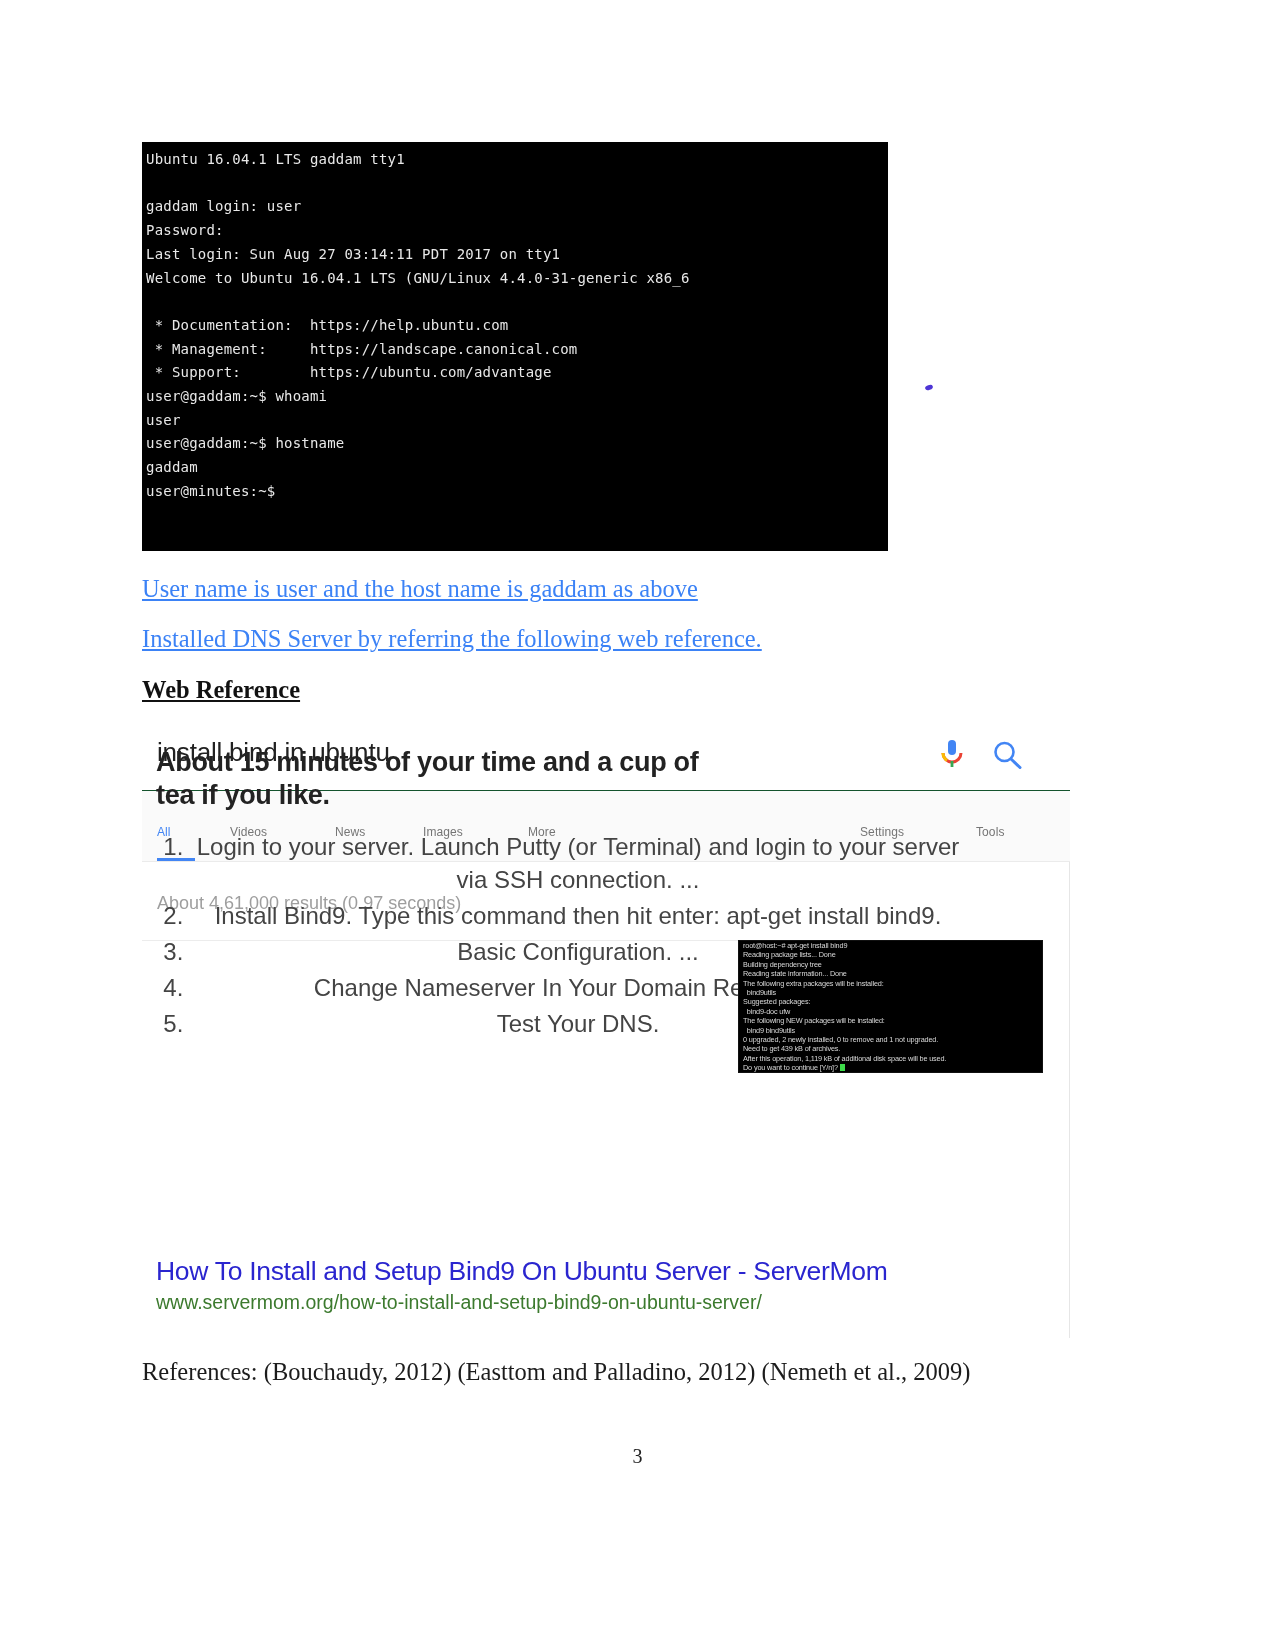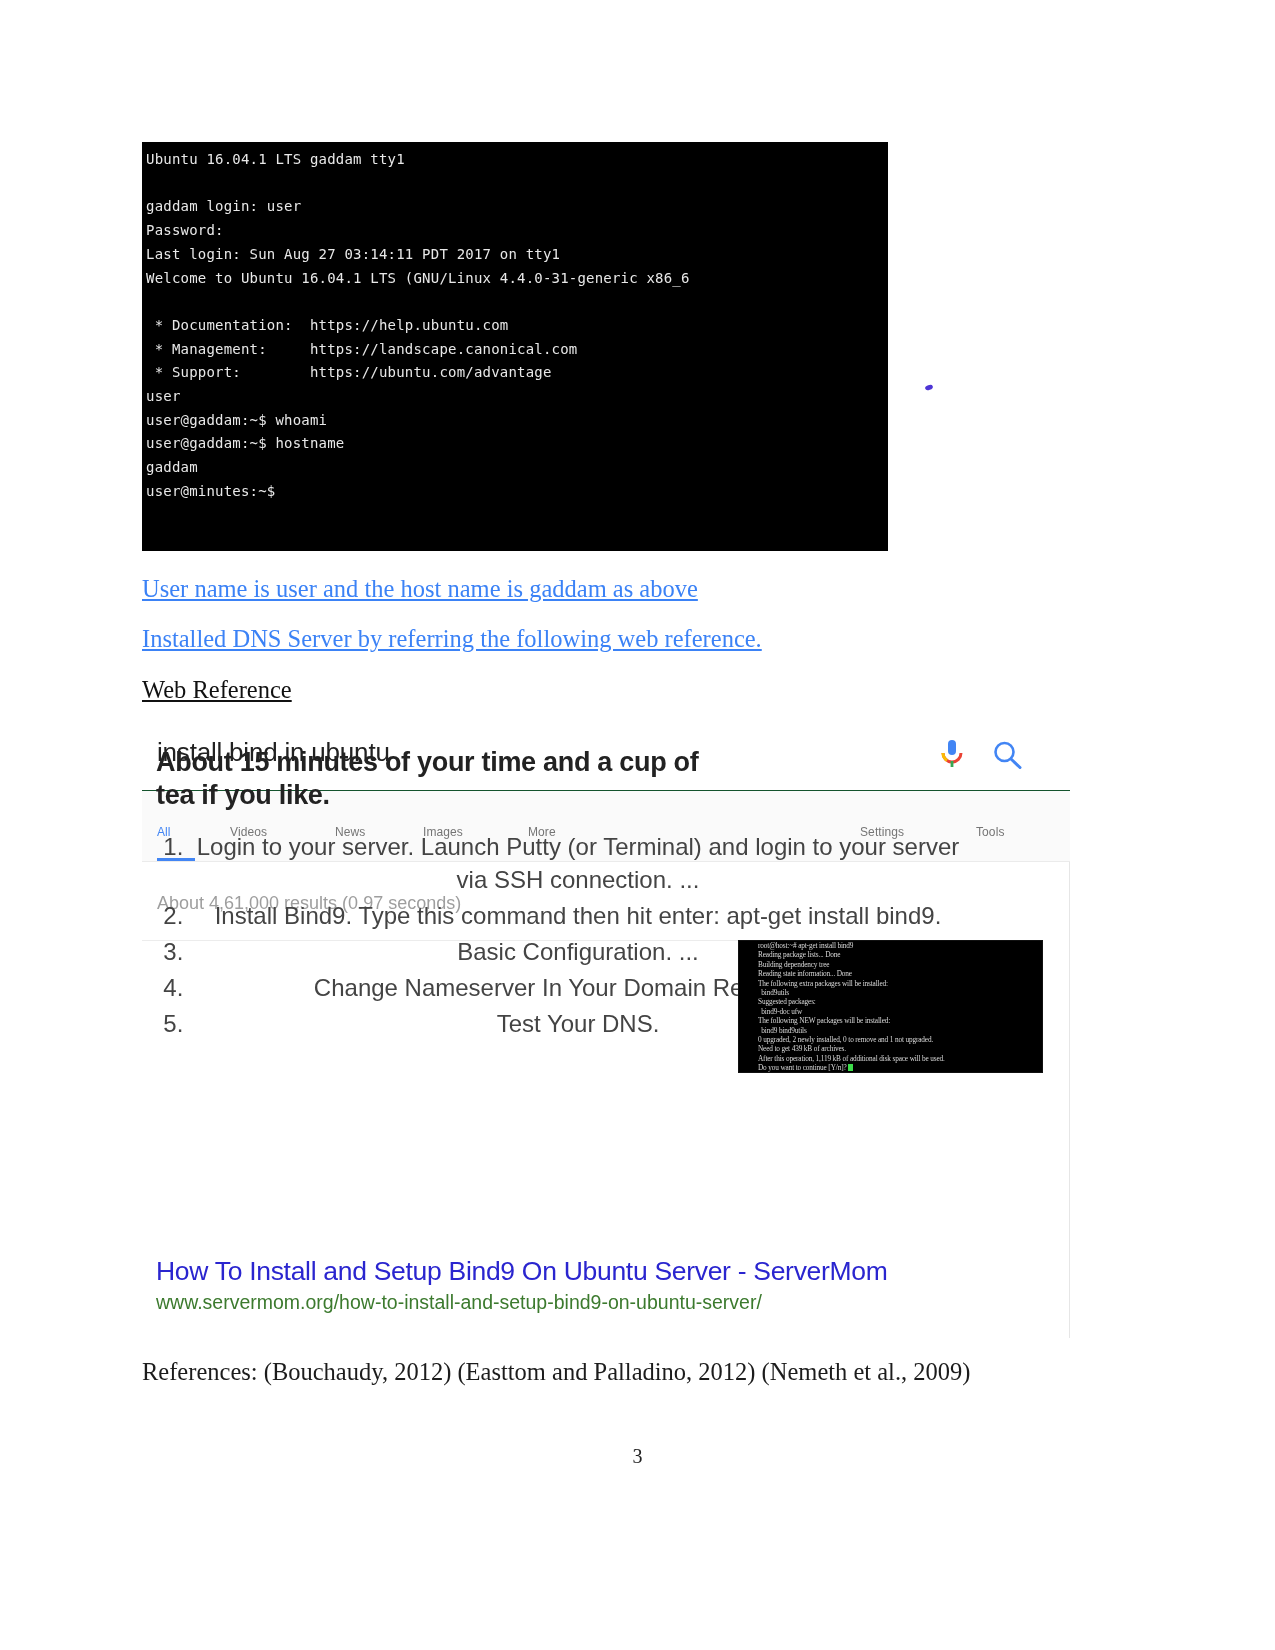--- a/index.html
+++ b/index.html
@@ -59,21 +59,21 @@
     white-space: nowrap;
     text-decoration: underline;
   }
   .p1 { top: 575px; }
   .p2 { top: 625px; }
   .heading {
     position: absolute;
     left: 142px;
     top: 676px;
     font-size: 24.5px;
-    font-weight: normal;
+    font-weight: bold;
     text-decoration: underline;
     color: #111;
   }
   .refs {
     position: absolute;
     left: 142px;
     top: 1358px;
     font-size: 24.5px;
     color: #1c1c1c;
     white-space: nowrap;
@@ -221,25 +221,25 @@
     left: 596px;
     top: 222px;
     width: 303px;
     height: 131px;
     background: #000;
     overflow: hidden;
     border: 1px solid #111;
   }
   .g-thumb-line {
     color: #d9d9d9;
-    font-family: Liberation Serif, serif;
+    font-family: Liberation Sans, sans-serif;
     font-size: 7.3px;
     line-height: 9.4px;
     white-space: pre;
-    padding-left: 19px;
+    padding-left: 4px;
     letter-spacing: -0.15px;
   }
   .g-thumb-cursor {
     display: inline-block;
     width: 5px;
     height: 7px;
     background: #3ddc4a;
     vertical-align: -1px;
   }
 
@@ -284,22 +284,22 @@
       <div class="term-line">Ubuntu 16.04.1 LTS gaddam tty1</div>
       <div class="term-line blank">&nbsp;</div>
       <div class="term-line">gaddam login: user</div>
       <div class="term-line">Password:</div>
       <div class="term-line">Last login: Sun Aug 27 03:14:11 PDT 2017 on tty1</div>
       <div class="term-line">Welcome to Ubuntu 16.04.1 LTS (GNU/Linux 4.4.0-31-generic x86_6</div>
       <div class="term-line blank">&nbsp;</div>
       <div class="term-line"> * Documentation:  https://help.ubuntu.com</div>
       <div class="term-line"> * Management:     https://landscape.canonical.com</div>
       <div class="term-line"> * Support:        https://ubuntu.com/advantage</div>
+      <div class="term-line">user@gaddam:~$ whoami</div>
       <div class="term-line">user</div>
-      <div class="term-line">user@gaddam:~$ whoami</div>
       <div class="term-line">user@gaddam:~$ hostname</div>
       <div class="term-line">gaddam</div>
       <div class="term-line">user@minutes:~$</div>
     </div>
   </div>
 
   <div class="artifact-dot"></div>
 
   <div class="para p1">User name is user and the host name is gaddam as above</div>
   <div class="para p2">Installed DNS Server by referring the following web reference.</div>

